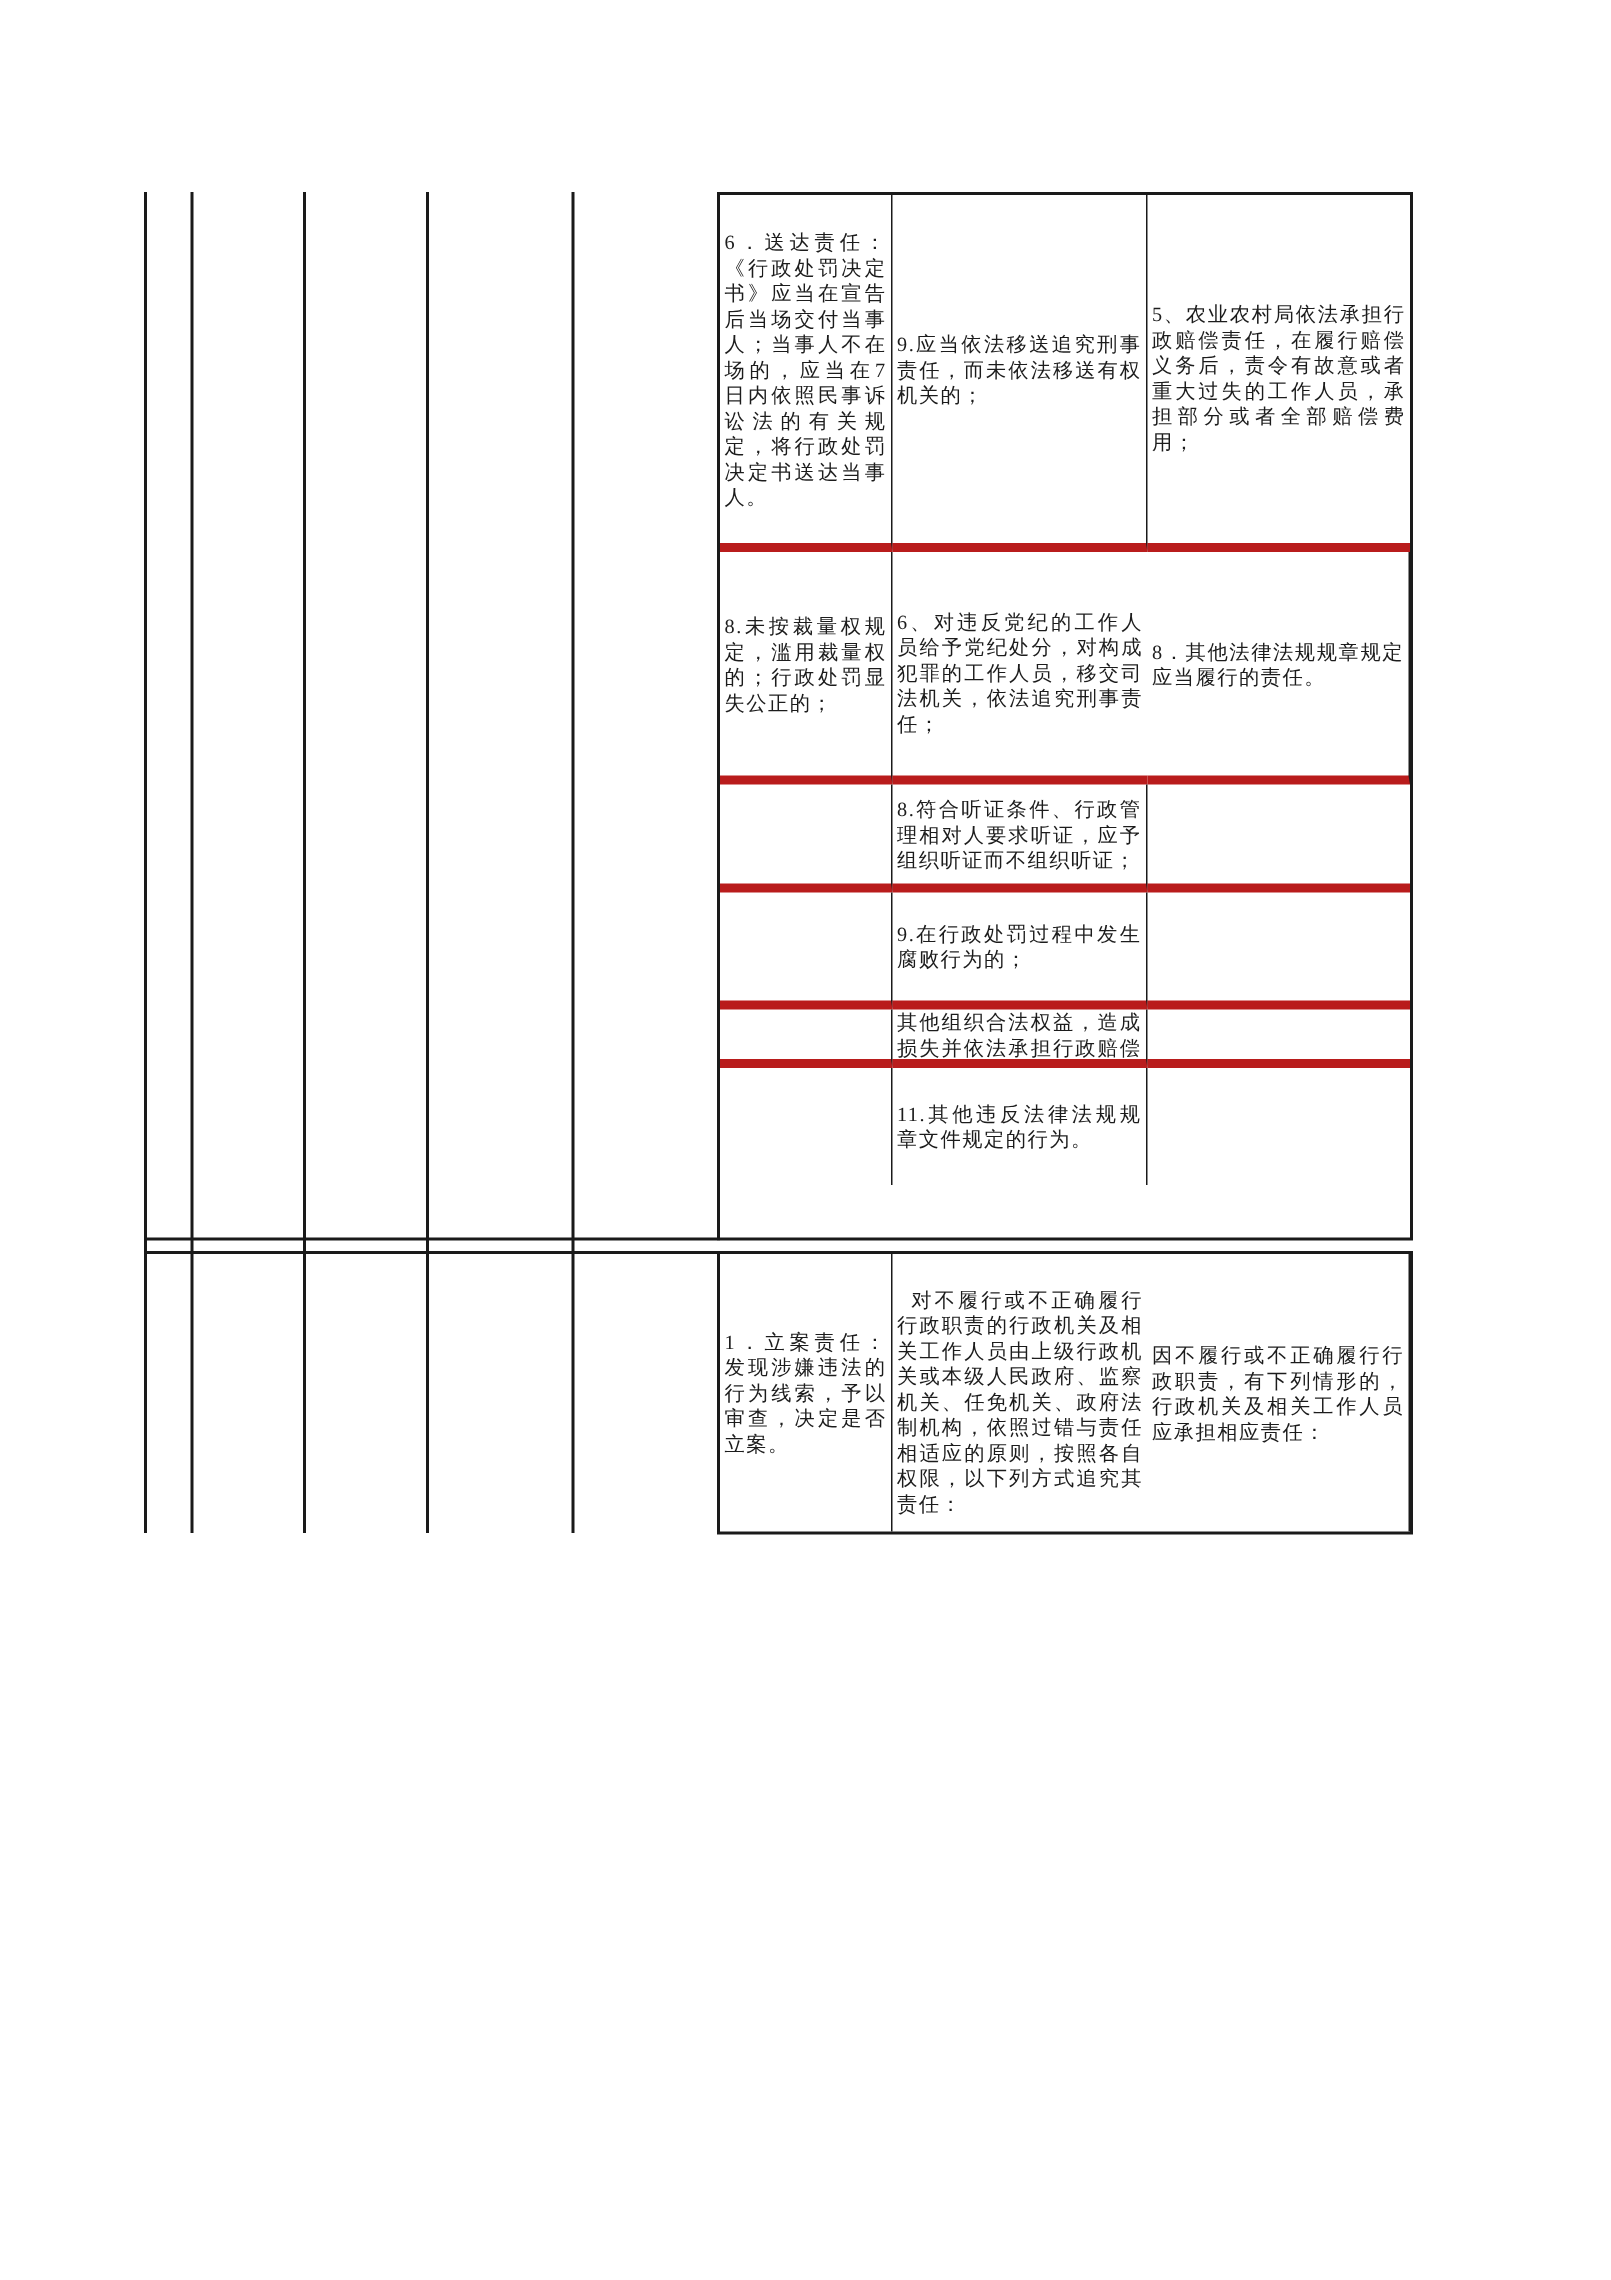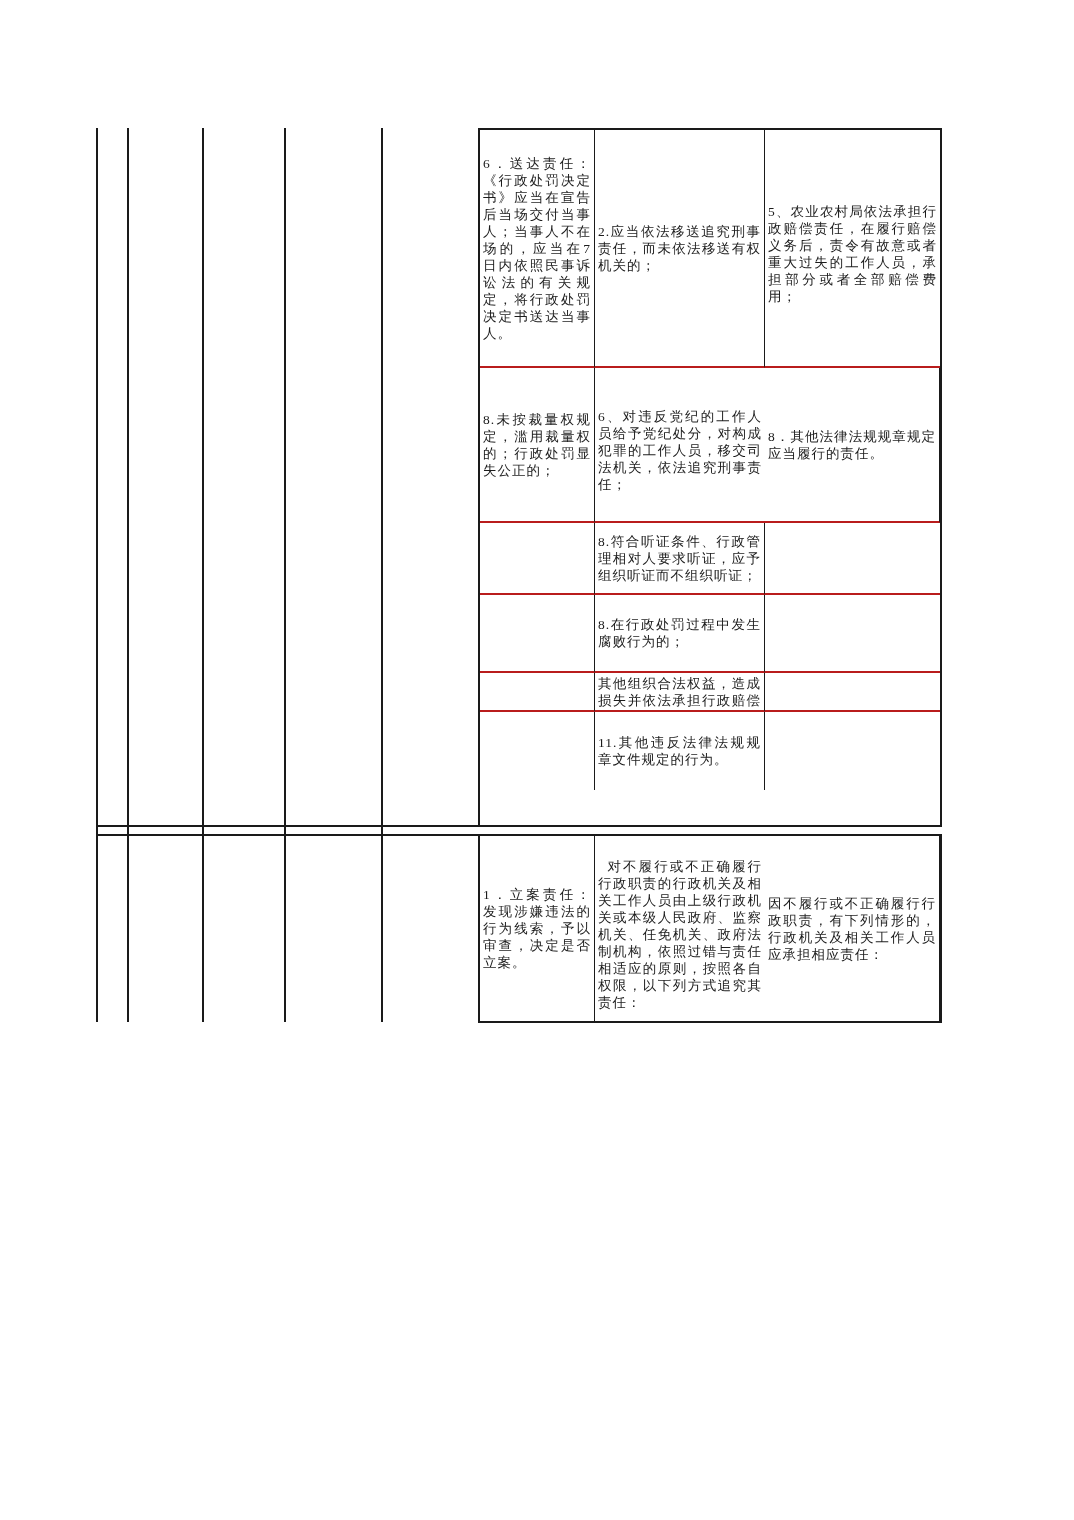--- a/index.html
+++ b/index.html
@@ -60,21 +60,21 @@
   }
   .tbl.section2 {
     top: 834px;
     height: 189px;
     border: 2px solid #1a1a1a;
     grid-template-rows: 1fr;
   }
   .cell {
     box-sizing: border-box;
     border-right: 1px solid #1a1a1a;
-    border-bottom: 2px solid #b91c1c;
+    border-bottom: 6px solid #b91c1c;
     display: flex;
     align-items: center;
     padding: 2px 3px;
     overflow: hidden;
   }
   .cell.col3 { border-right: none; margin-top: 12px; }
   .cell.rowlast { border-bottom: none; }
   .cell p {
     margin: 0;
     width: 100%;
@@ -99,21 +99,21 @@
   <div class="vline v5"></div>
 
   <div class="hext upper"></div>
   <div class="hext lower"></div>
 
   <div class="tbl section1">
     <div class="cell col1">
         <p>6．送达责任：《行政处罚决定书》应当在宣告后当场交付当事人；当事人不在场的，应当在7日内依照民事诉讼法的有关规定，将行政处罚决定书送达当事人。</p>
       </div>
     <div class="cell col2">
-        <p>2.应当依法移送追究刑事责任，而未依法移送有权机关的；</p>
+        <p>9.应当依法移送追究刑事责任，而未依法移送有权机关的；</p>
       </div>
     <div class="cell col3">
         <p>5、农业农村局依法承担行政赔偿责任，在履行赔偿义务后，责令有故意或者重大过失的工作人员，承担部分或者全部赔偿费用；</p>
       </div>
 
     <div class="cell col2">
         <p>8.未按裁量权规定，滥用裁量权的；行政处罚显失公正的；</p>
       </div>
     <div class="cell col3">
         <p>6、对违反党纪的工作人员给予党纪处分，对构成犯罪的工作人员，移交司法机关，依法追究刑事责任；</p>
@@ -130,21 +130,21 @@
         <p>8.符合听证条件、行政管理相对人要求听证，应予组织听证而不组织听证；</p>
       </div>
     <div class="cell col3">
         <p></p>
       </div>
 
     <div class="cell col1">
         <p></p>
       </div>
     <div class="cell col2">
-        <p>8.在行政处罚过程中发生腐败行为的；</p>
+        <p>9.在行政处罚过程中发生腐败行为的；</p>
       </div>
     <div class="cell col3">
         <p></p>
       </div>
 
     <div class="cell col1">
         <p></p>
       </div>
     <div class="cell col2">
         <p>10.侵害公民、法人或者其他组织合法权益，造成损失并依法承担行政赔偿责任的；</p>

